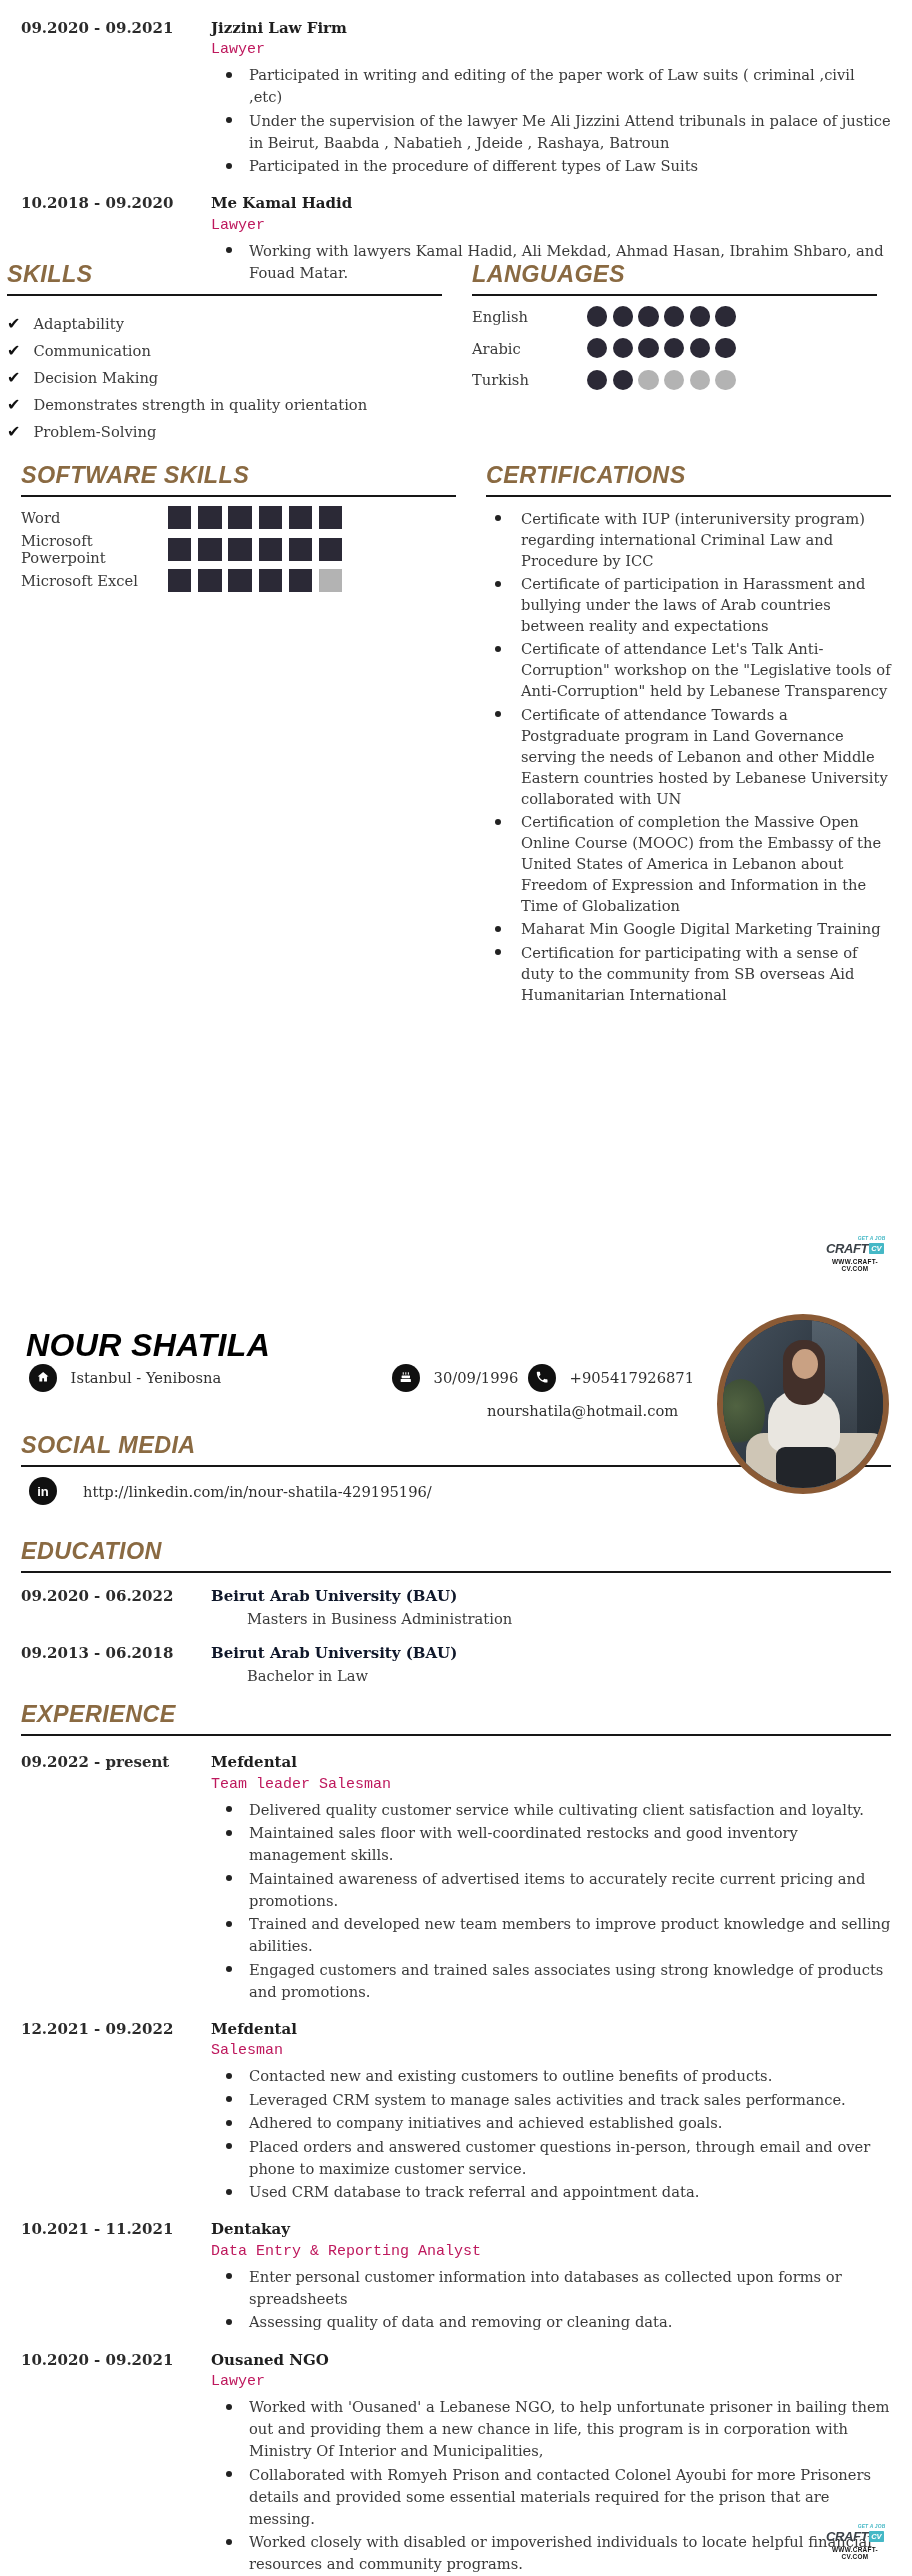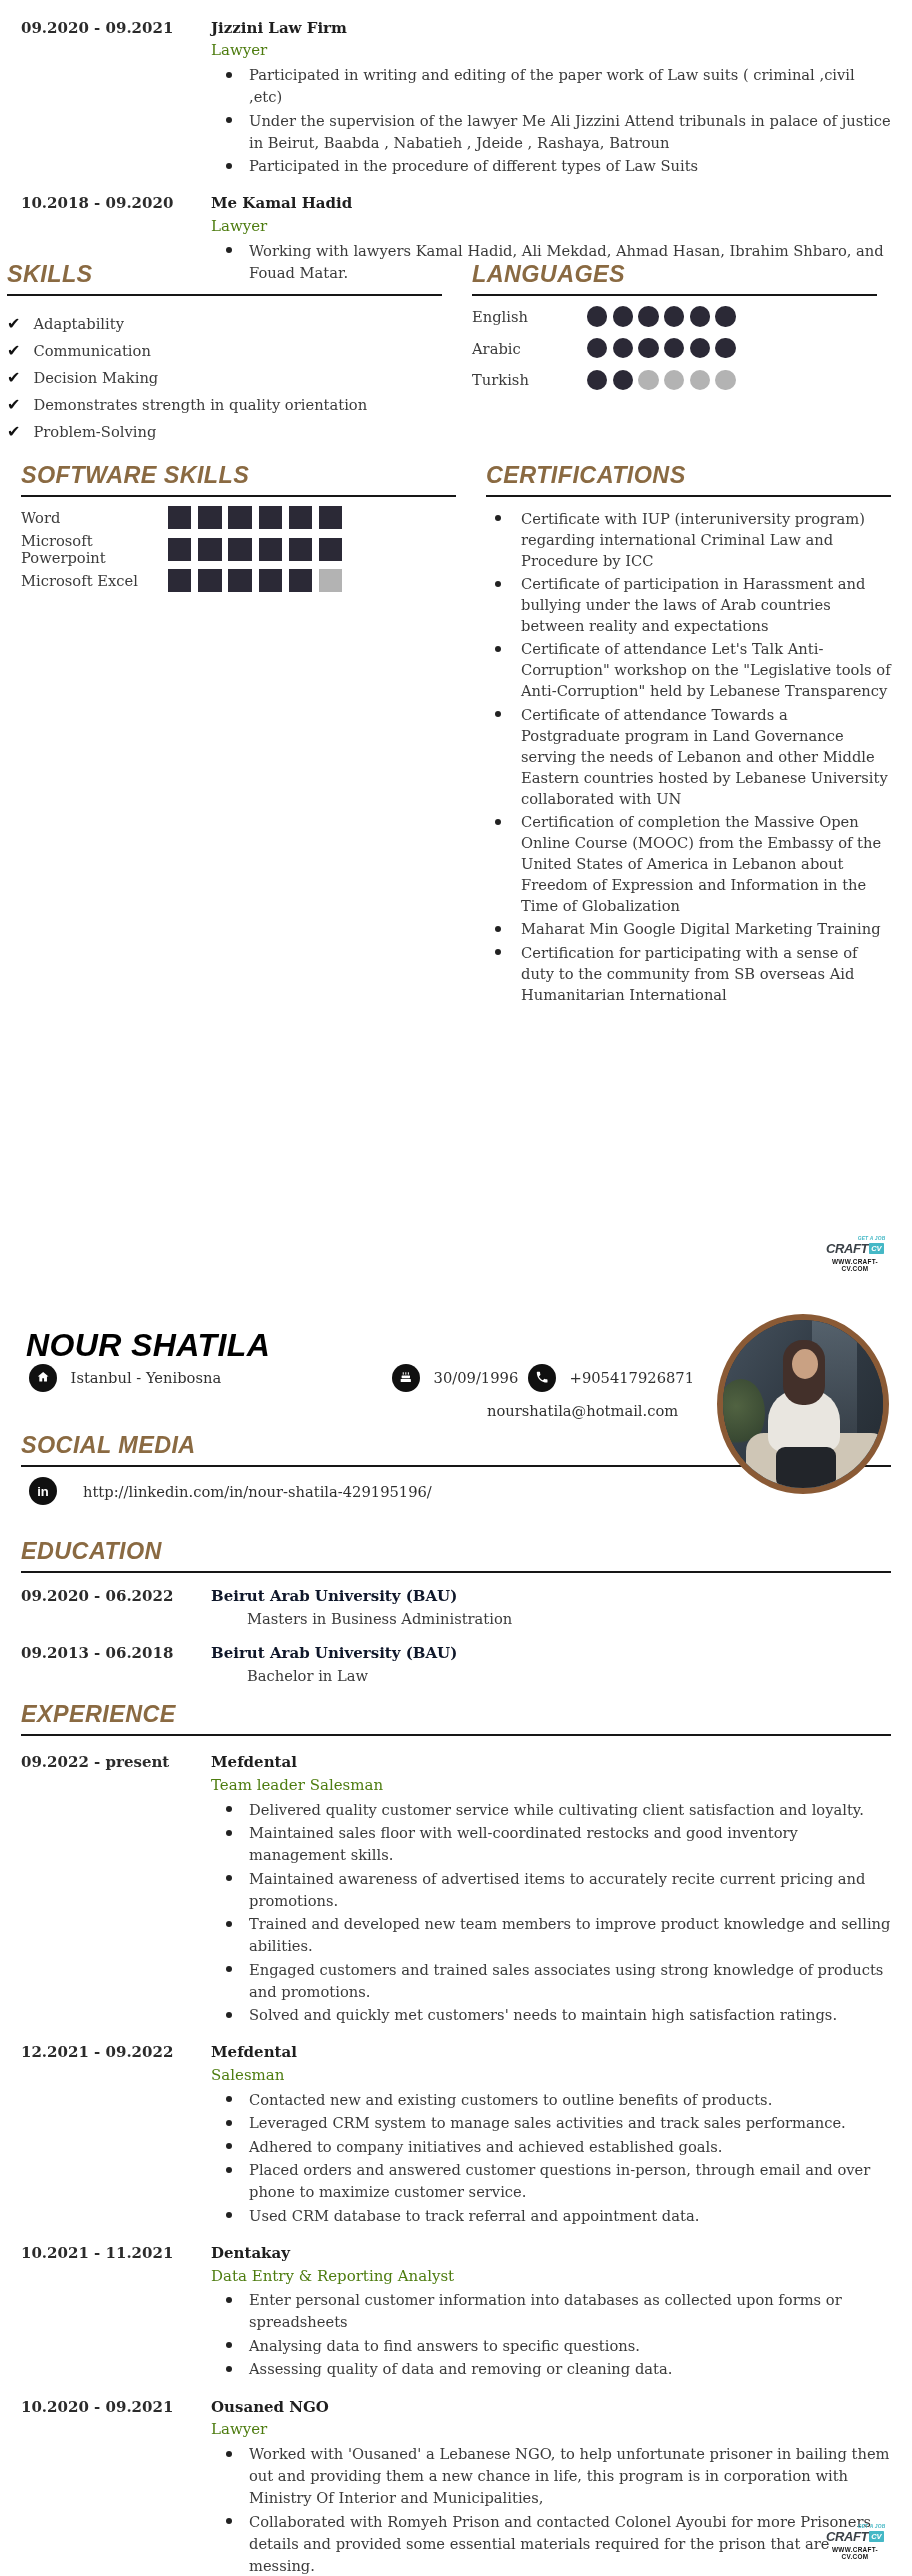--- a/index.html
+++ b/index.html
@@ -9,21 +9,21 @@
   
   .abs{position:absolute;}
   .sechead{margin:0;font-family:"Liberation Sans", sans-serif;font-style:italic;font-weight:bold;
            font-size:23.4px;line-height:27px;color:var(--accent);letter-spacing:0.4px;}
   .rule{height:2.3px;background:var(--rule);margin-top:6px;}
   .cols{display:grid;grid-template-columns:435px 1fr;column-gap:30px;}
   
   .entry{display:grid;grid-template-columns:190px 1fr;margin-bottom:13.6px;}
   .edate{font-weight:bold;font-size:15px;line-height:22.6px;color:#2b2b2b;}
   .ecompany{margin:0;font-size:15px;line-height:22.6px;font-weight:bold;color:#1f1f1f;}
-  .erole{font-size:15px;line-height:22.6px;color:#4d7c0f;}
+  .erole{font-size:15px;line-height:22.6px;color:#be185d;font-family:Liberation Mono, monospace;}
   .bullets{margin:2.3px 0 0;padding:0;list-style:none;}
   .bullets li{position:relative;padding-left:38px;font-size:14.7px;line-height:22px;margin-bottom:1.5px;}
   .bullets li::before{content:"";position:absolute;left:15px;top:7.5px;width:6px;height:6px;border-radius:50%;background:#222;}
   
   .skills{margin:13.6px 0 0;padding:0;list-style:none;}
   .skills li{display:flex;align-items:baseline;gap:13px;font-size:14.7px;line-height:27px;}
   .check{font-family:"DejaVu Sans", sans-serif;font-size:16px;color:#111;}
   
   .lrow,.swrow{display:flex;align-items:center;margin-top:9px;height:22.6px;font-size:14.7px;}
   .lrow .lbl{flex:0 0 115px;}
@@ -331,21 +331,20 @@
         <div class="edate">09.2022 - present</div>
         <div>
           <h3 class="ecompany">Mefdental</h3>
           <div class="erole">Team leader Salesman</div>
           <ul class="bullets">
             <li>Delivered quality customer service while cultivating client satisfaction and loyalty.</li>
             <li>Maintained sales floor with well-coordinated restocks and good inventory management skills.</li>
             <li>Maintained awareness of advertised items to accurately recite current pricing and promotions.</li>
             <li>Trained and developed new team members to improve product knowledge and selling abilities.</li>
             <li>Engaged customers and trained sales associates using strong knowledge of products and promotions.</li>
-            <li>Solved and quickly met customers' needs to maintain high satisfaction ratings.</li>
           </ul>
         </div>
       </article>
 
       <article class="entry">
         <div class="edate">12.2021 - 09.2022</div>
         <div>
           <h3 class="ecompany">Mefdental</h3>
           <div class="erole">Salesman</div>
           <ul class="bullets">
@@ -358,21 +357,20 @@
         </div>
       </article>
 
       <article class="entry">
         <div class="edate">10.2021 - 11.2021</div>
         <div>
           <h3 class="ecompany">Dentakay</h3>
           <div class="erole">Data Entry &amp; Reporting Analyst</div>
           <ul class="bullets">
             <li>Enter personal customer information into databases as collected upon forms or spreadsheets</li>
-            <li>Analysing data to find answers to specific questions.</li>
             <li>Assessing quality of data and removing or cleaning data.</li>
           </ul>
         </div>
       </article>
 
       <article class="entry">
         <div class="edate">10.2020 - 09.2021</div>
         <div>
           <h3 class="ecompany">Ousaned NGO</h3>
           <div class="erole">Lawyer</div>

